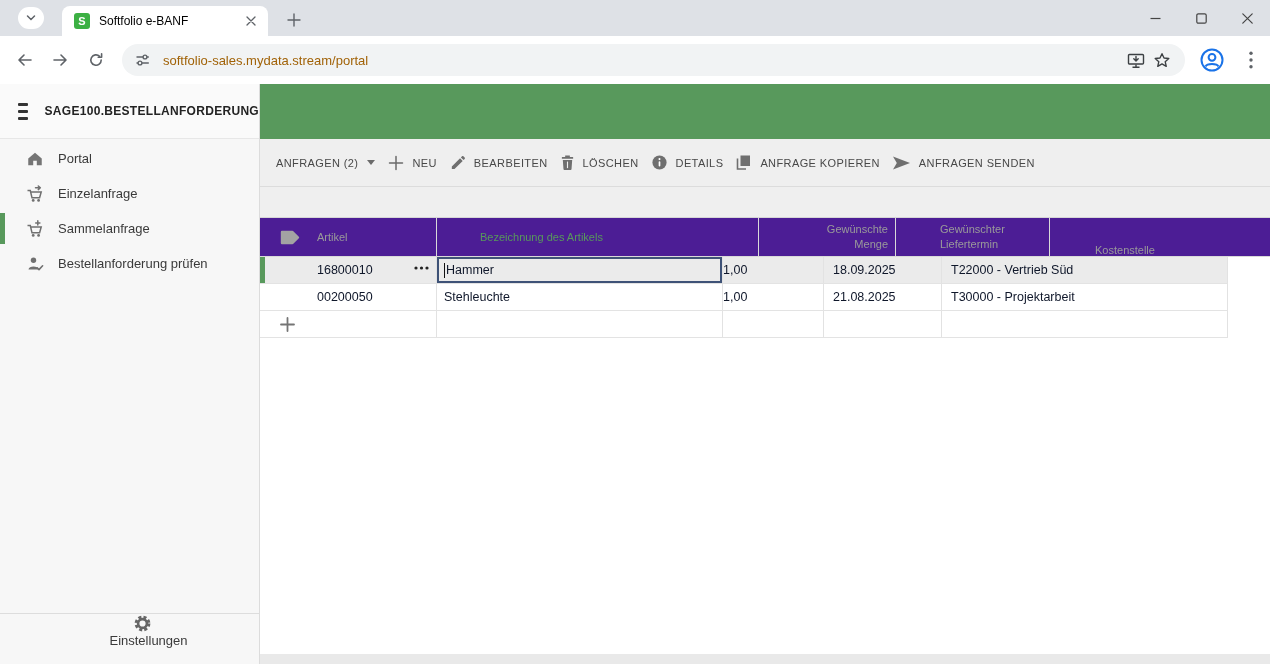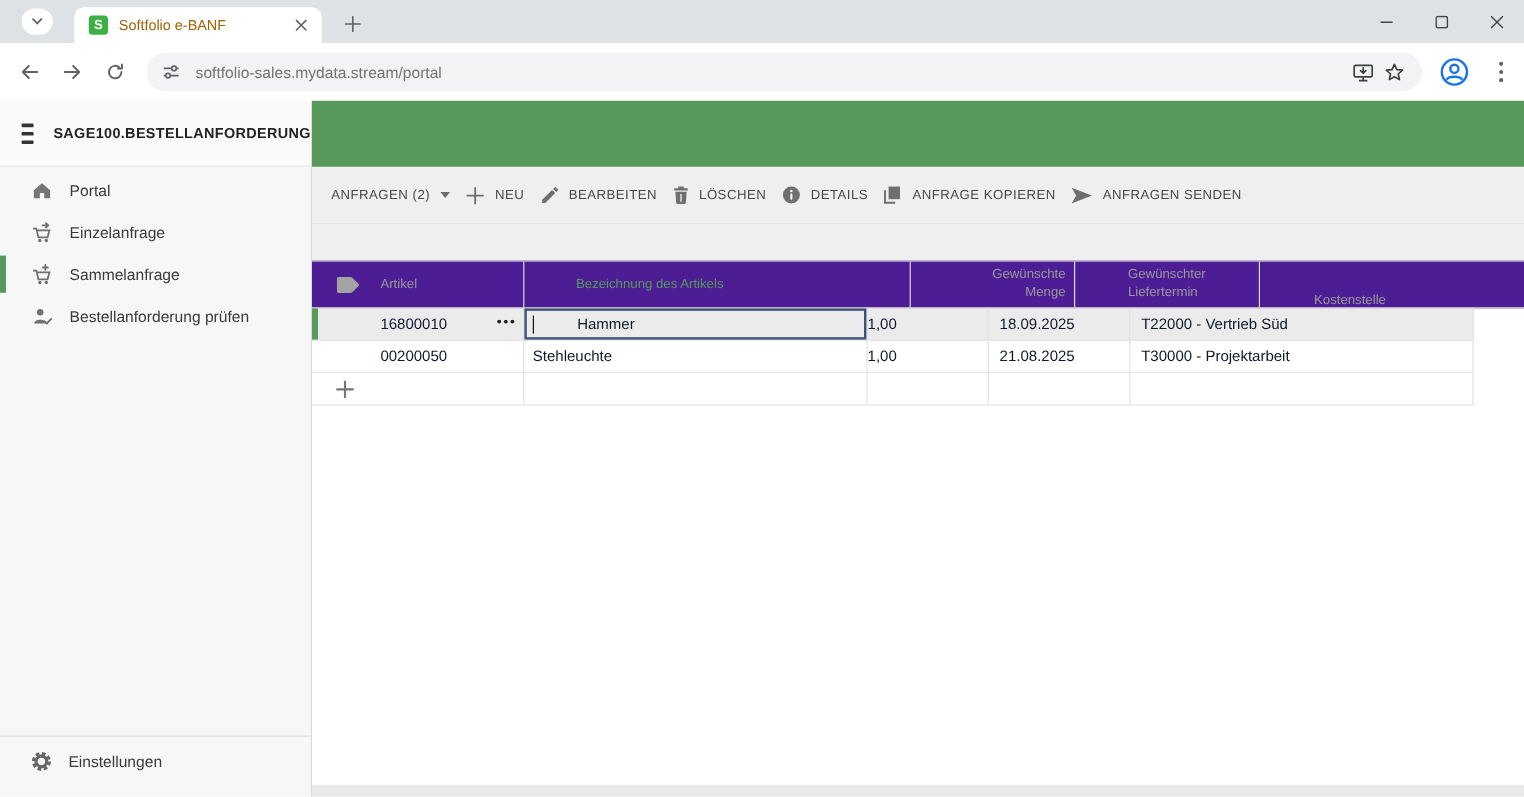--- a/index.html
+++ b/index.html
@@ -8,54 +8,54 @@
   .window { position:relative; width:1270px; height:664px; }
 
   
   .tabstrip { position:relative; height:36px; background:#dee1e6; }
   .tab-search-btn { position:absolute; left:18px; top:7px; width:26px; height:22px;
     background:#fff; border-radius:11px; display:flex; align-items:center; justify-content:center; }
   .tab { position:absolute; left:62px; top:6px; width:206px; height:30px; background:#fff;
     border-radius:8px 8px 0 0; display:flex; align-items:center; padding:0 8px 0 12px; }
   .favicon { width:16px; height:16px; border-radius:3px; background:#3cb043; color:#fff;
     font-size:11px; font-weight:bold; display:flex; align-items:center; justify-content:center; flex:0 0 16px;}
-  .tab-title { flex:1; margin-left:9px; font-size:12px; color:#a16207; white-space:nowrap;
+  .tab-title { flex:1; margin-left:9px; font-size:12px; color:#000000; white-space:nowrap;
     overflow:hidden; }
   .icon-btn { display:flex; align-items:center; justify-content:center; }
   .tab-close { width:18px; height:18px; border-radius:50%; }
   .newtab-btn { position:absolute; left:282px; top:8px; width:24px; height:24px; }
   .win-controls { position:absolute; right:0; top:0; height:36px; display:flex; }
   .win-btn { width:46px; height:36px; display:flex; align-items:center; justify-content:center; }
 
   .btoolbar { position:relative; height:48px; background:#fff; }
   .nav-btn { position:absolute; top:12px; width:24px; height:24px; }
   .urlbar { position:absolute; left:122px; top:8px; width:1063px; height:32px; background:#f1f3f4;
     border-radius:16px; display:flex; align-items:center; padding:0 10px 0 12px; }
-  .url-text { margin-left:12px; font-size:13px; color:#737373; flex:1; }
+  .url-text { margin-left:12px; font-size:13px; color:#a16207; flex:1; }
   .urlbar .icon-btn { width:26px; height:26px; }
   .browser-avatar { position:absolute; left:1198px; top:10px; width:28px; height:28px; }
   .browser-menu { position:absolute; left:1239px; top:12px; width:24px; height:24px; }
 
   
   .app { position:absolute; top:84px; left:0; width:1096px; height:580px; display:flex; }
 
   .sidebar { position:relative; width:260px; background:#f7f7f7; border-right:1px solid #dcdcdc; }
   .sb-header { height:55px; display:flex; align-items:center; padding-left:18px;
     background:#fafafa; border-bottom:1px solid #e7e7e7; }
   .hamburger { width:22px; display:flex; flex-direction:column; gap:4px; }
   .hamburger span { display:block; height:3px; background:#333; border-radius:1px; }
   .sb-title { margin-left:17px; font-size:12px; font-weight:600; color:#232323; letter-spacing:.3px; }
   .nav-item { position:relative; height:35px; display:flex; align-items:center; padding-left:25px;
     font-size:13px; color:#3a3a3a; cursor:default; }
   .nav-item .nico { width:20px; display:flex; justify-content:center; }
   .nav-item .nlabel { margin-left:13px; }
   .nav-item.active::before { content:""; position:absolute; left:0; top:2px; bottom:2px; width:5px;
     background:#58995c; }
   .sb-footer { position:absolute; left:0; right:0; bottom:9px; border-top:1px solid #ddd;
-    height:42px; display:flex; align-items:center; padding-left:25px; font-size:13px; color:#3a3a3a; }
+    height:42px; display:flex; align-items:center; padding-left:25px; font-size:13px; color:#3a3a3a;flex-direction:column; }
   .sb-footer .nlabel { margin-left:13px; }
 
   .main { position:relative; flex:1; background:#fff; }
   .greenbar { position:relative; height:55px; background:#58995c; }
   .gb-search { position:absolute; right:82px; top:17px; width:22px; height:22px; }
   .gb-avatar { position:absolute; right:40px; top:12px; width:32px; height:32px; border-radius:50%;
     background:#fff; color:#777; font-size:15px; display:flex; align-items:center; justify-content:center; }
   .gb-dots { position:absolute; right:6px; top:20px; width:26px; height:16px; }
 
   .toolbar { height:48px; background:#efefef; border-bottom:1px solid #dcdcdc; display:flex;
@@ -82,21 +82,21 @@
     font-size:12.5px; color:#0f172a; }
   .row .c { height:100%; border-right:1px solid #e2e2e2; display:flex; align-items:center; }
   .row.selected { position:relative; background:#ebebeb; }
   .row.selected::before { content:""; position:absolute; left:0; top:0; bottom:0; width:5px;
     background:#58995c; }
   .row .c0 { position:relative; padding-left:57px; }
   .row-menu { position:absolute; right:7px; top:9px; }
   .row .c1 { padding-left:7px; }
   .editcell { position:relative; padding:0 !important; }
   .editor { position:absolute; inset:0; border:2px solid #3e5277; background:#ebebeb;
-    display:flex; align-items:center; padding-left:5px;gap:35px; }
+    display:flex; align-items:center; padding-left:5px; }
   .caret { width:1px; height:15px; background:#111; }
   .editor .etext { margin-left:1px; }
   .row .c2 { justify-content:flex-start; padding-right:7px; }
   .row .c3 { padding-left:9px;text-align:center; }
   .row .c4 { padding-left:9px; }
   .addrow .c0 { padding-left:20px; }
   .bottom-strip { position:absolute; left:0; right:0; bottom:0; height:10px; background:#e9e9e9; }
   .right-edge { position:absolute; right:0; top:0; bottom:0; width:3px; background:#b7c6cd; }
 
   svg { display:block; }

